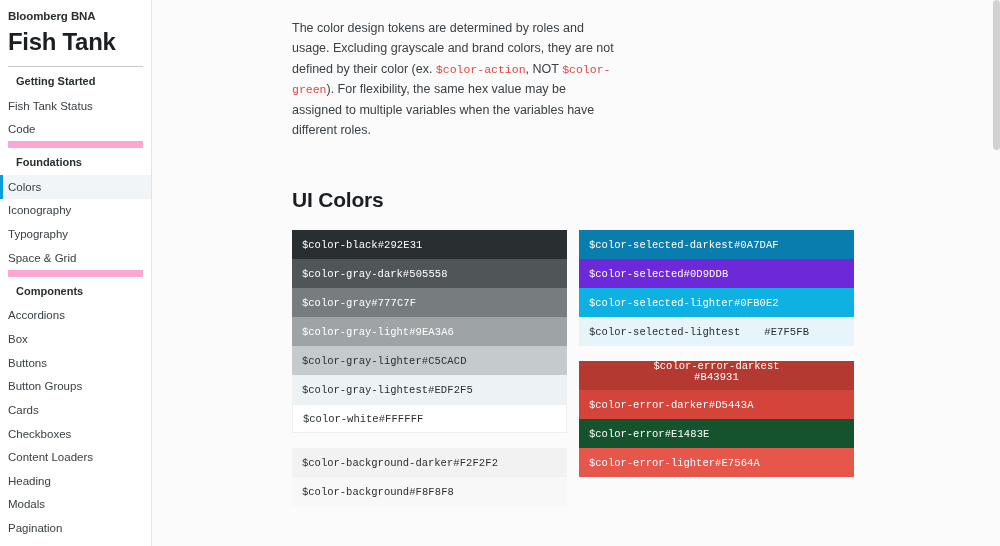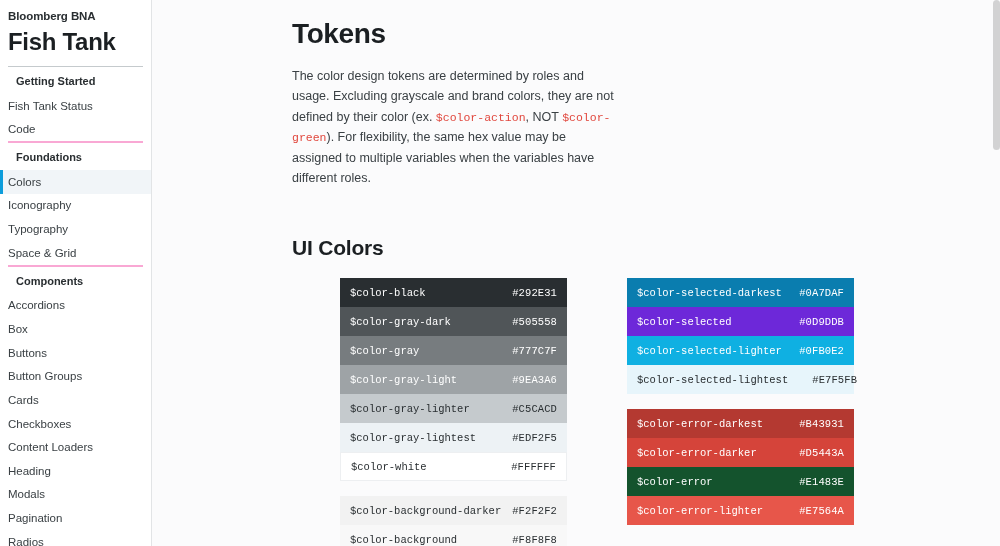--- a/index.html
+++ b/index.html
@@ -36,21 +36,21 @@
     font-weight: bold;
     letter-spacing: -0.3px;
     padding: 6px 0 10px 8px;
     color: #1b1f22;
   }
   .nav-section {
     font-size: 11px;
     font-weight: bold;
     color: #292E31;
     padding: 8px 0 7px 8px;
-    border-top: 2px solid #f9a8d4;
+    border-top: 7px solid #f9a8d4;
     margin: 0 8px 0 8px;
   }
   .nav-section.first { border-top: 1px solid #C5CACD; }
   .nav-item {
     font-size: 11.5px;
     color: #3a4044;
     padding: 5.5px 0 5.5px 8px;
     margin: 0;
     cursor: pointer;
     line-height: 1.1;
@@ -106,26 +106,25 @@
     display: flex;
     gap: 12px;
     align-items: flex-start;
   }
   .col { width: 275px; flex: 0 0 275px; }
   .group { margin-bottom: 15px; }
   .row {
     height: 29px;
     display: flex;
     align-items: center;
-    justify-content: space-between;
+    justify-content: flex-start;
     padding: 0 10px;
     font-family: "Liberation Mono", monospace;
     font-size: 10.5px;
     line-height: 1;
-    margin-left: 48px;
   }
   .row .name { white-space: nowrap; }
   .row .hex { white-space: nowrap; letter-spacing: 0.1px; }
 
   
   .scrollbar {
     position: absolute;
     top: 0; right: 0;
     width: 7px; height: 546px;
     background: transparent;
@@ -200,21 +199,20 @@
         </div>
         <div class="nav-item">
           <span>Radios</span>
         </div>
       </div>
   </aside>
 
   <main class="main">
     <div class="main-inner">
       <div class="content">
-        <h1 class="page-title">Tokens</h1>
         <p class="intro">
           <span>The color design tokens are determined by roles and usage. Excluding grayscale and brand colors, they are not defined by their color (ex. </span><code class="tok">$color-action</code><span>, NOT </span><code class="tok">$color-green</code><span>). For flexibility, the same hex value may be assigned to multiple variables when the variables have different roles.</span>
         </p>
 
         <h2 class="section-title">UI Colors</h2>
 
         <div class="cols">
           <div class="col" id="col-left">
               <div class="group">
                 <div class="row" style="background: rgb(41, 46, 49); color: rgb(255, 255, 255);">
@@ -270,21 +268,21 @@
                 <div class="row" style="background: rgb(15, 176, 226); color: rgb(255, 255, 255);">
                   <span class="name">$color-selected-lighter</span>
                   <span class="hex">#0FB0E2</span>
                 </div>
                 <div class="row" style="background: rgb(231, 245, 251); color: rgb(41, 46, 49); gap: 24px;">
                   <span class="name">$color-selected-lightest</span>
                   <span class="hex">#E7F5FB</span>
                 </div>
               </div>
               <div class="group">
-                <div class="row" style="background: rgb(180, 57, 49); color: rgb(255, 255, 255);">
+                <div class="row" style="background: rgb(180, 57, 49); color: rgb(255, 255, 255); flex-direction: column;">
                   <span class="name">$color-error-darkest</span>
                   <span class="hex">#B43931</span>
                 </div>
                 <div class="row" style="background: rgb(213, 68, 58); color: rgb(255, 255, 255);">
                   <span class="name">$color-error-darker</span>
                   <span class="hex">#D5443A</span>
                 </div>
                 <div class="row" style="background: #14532d; color: rgb(255, 255, 255);">
                   <span class="name">$color-error</span>
                   <span class="hex">#E1483E</span>

